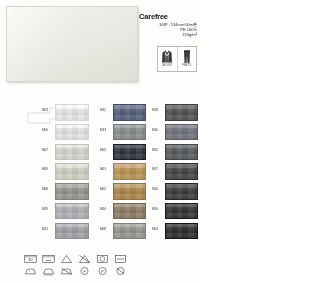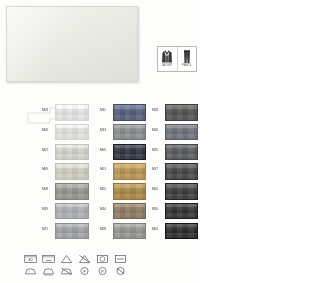--- a/index.html
+++ b/index.html
@@ -130,20 +130,28 @@
 <body>
 
 <div id="page">
 
   <div id="top">
 
     <div id="fabric-photo" style="background-color: rgb(236, 236, 230);">
       <div class="sheen"></div>
     </div>
 
+    <div id="spec">
+      <div id="spec-title">Carefree</div>
+      <div id="spec-lines">
+        <div class="spec-line">3/4P : 134cm×50m巻</div>
+        <div class="spec-line">PE 100%</div>
+        <div class="spec-line">210g/m²</div>
+      </div>
+    </div>
 
     <div id="garment-box">
       <div class="garment-cell">
         <svg class="garment-glyph" viewBox="0 0 24 30">
           <path d="M7 4 L3 7 L2 27 L8 27 L9 13 Z" fill="#3b3b3b"></path>
           <path d="M17 4 L21 7 L22 27 L16 27 L15 13 Z" fill="#3b3b3b"></path>
           <path d="M7 4 L12 12 L17 4 L15 3 L12 8 L9 3 Z" fill="#2a2a2a"></path>
           <path d="M9 13 L12 13 L12 27 L8 27 Z" fill="#555"></path>
           <path d="M15 13 L12 13 L12 27 L16 27 Z" fill="#555"></path>
         </svg>

